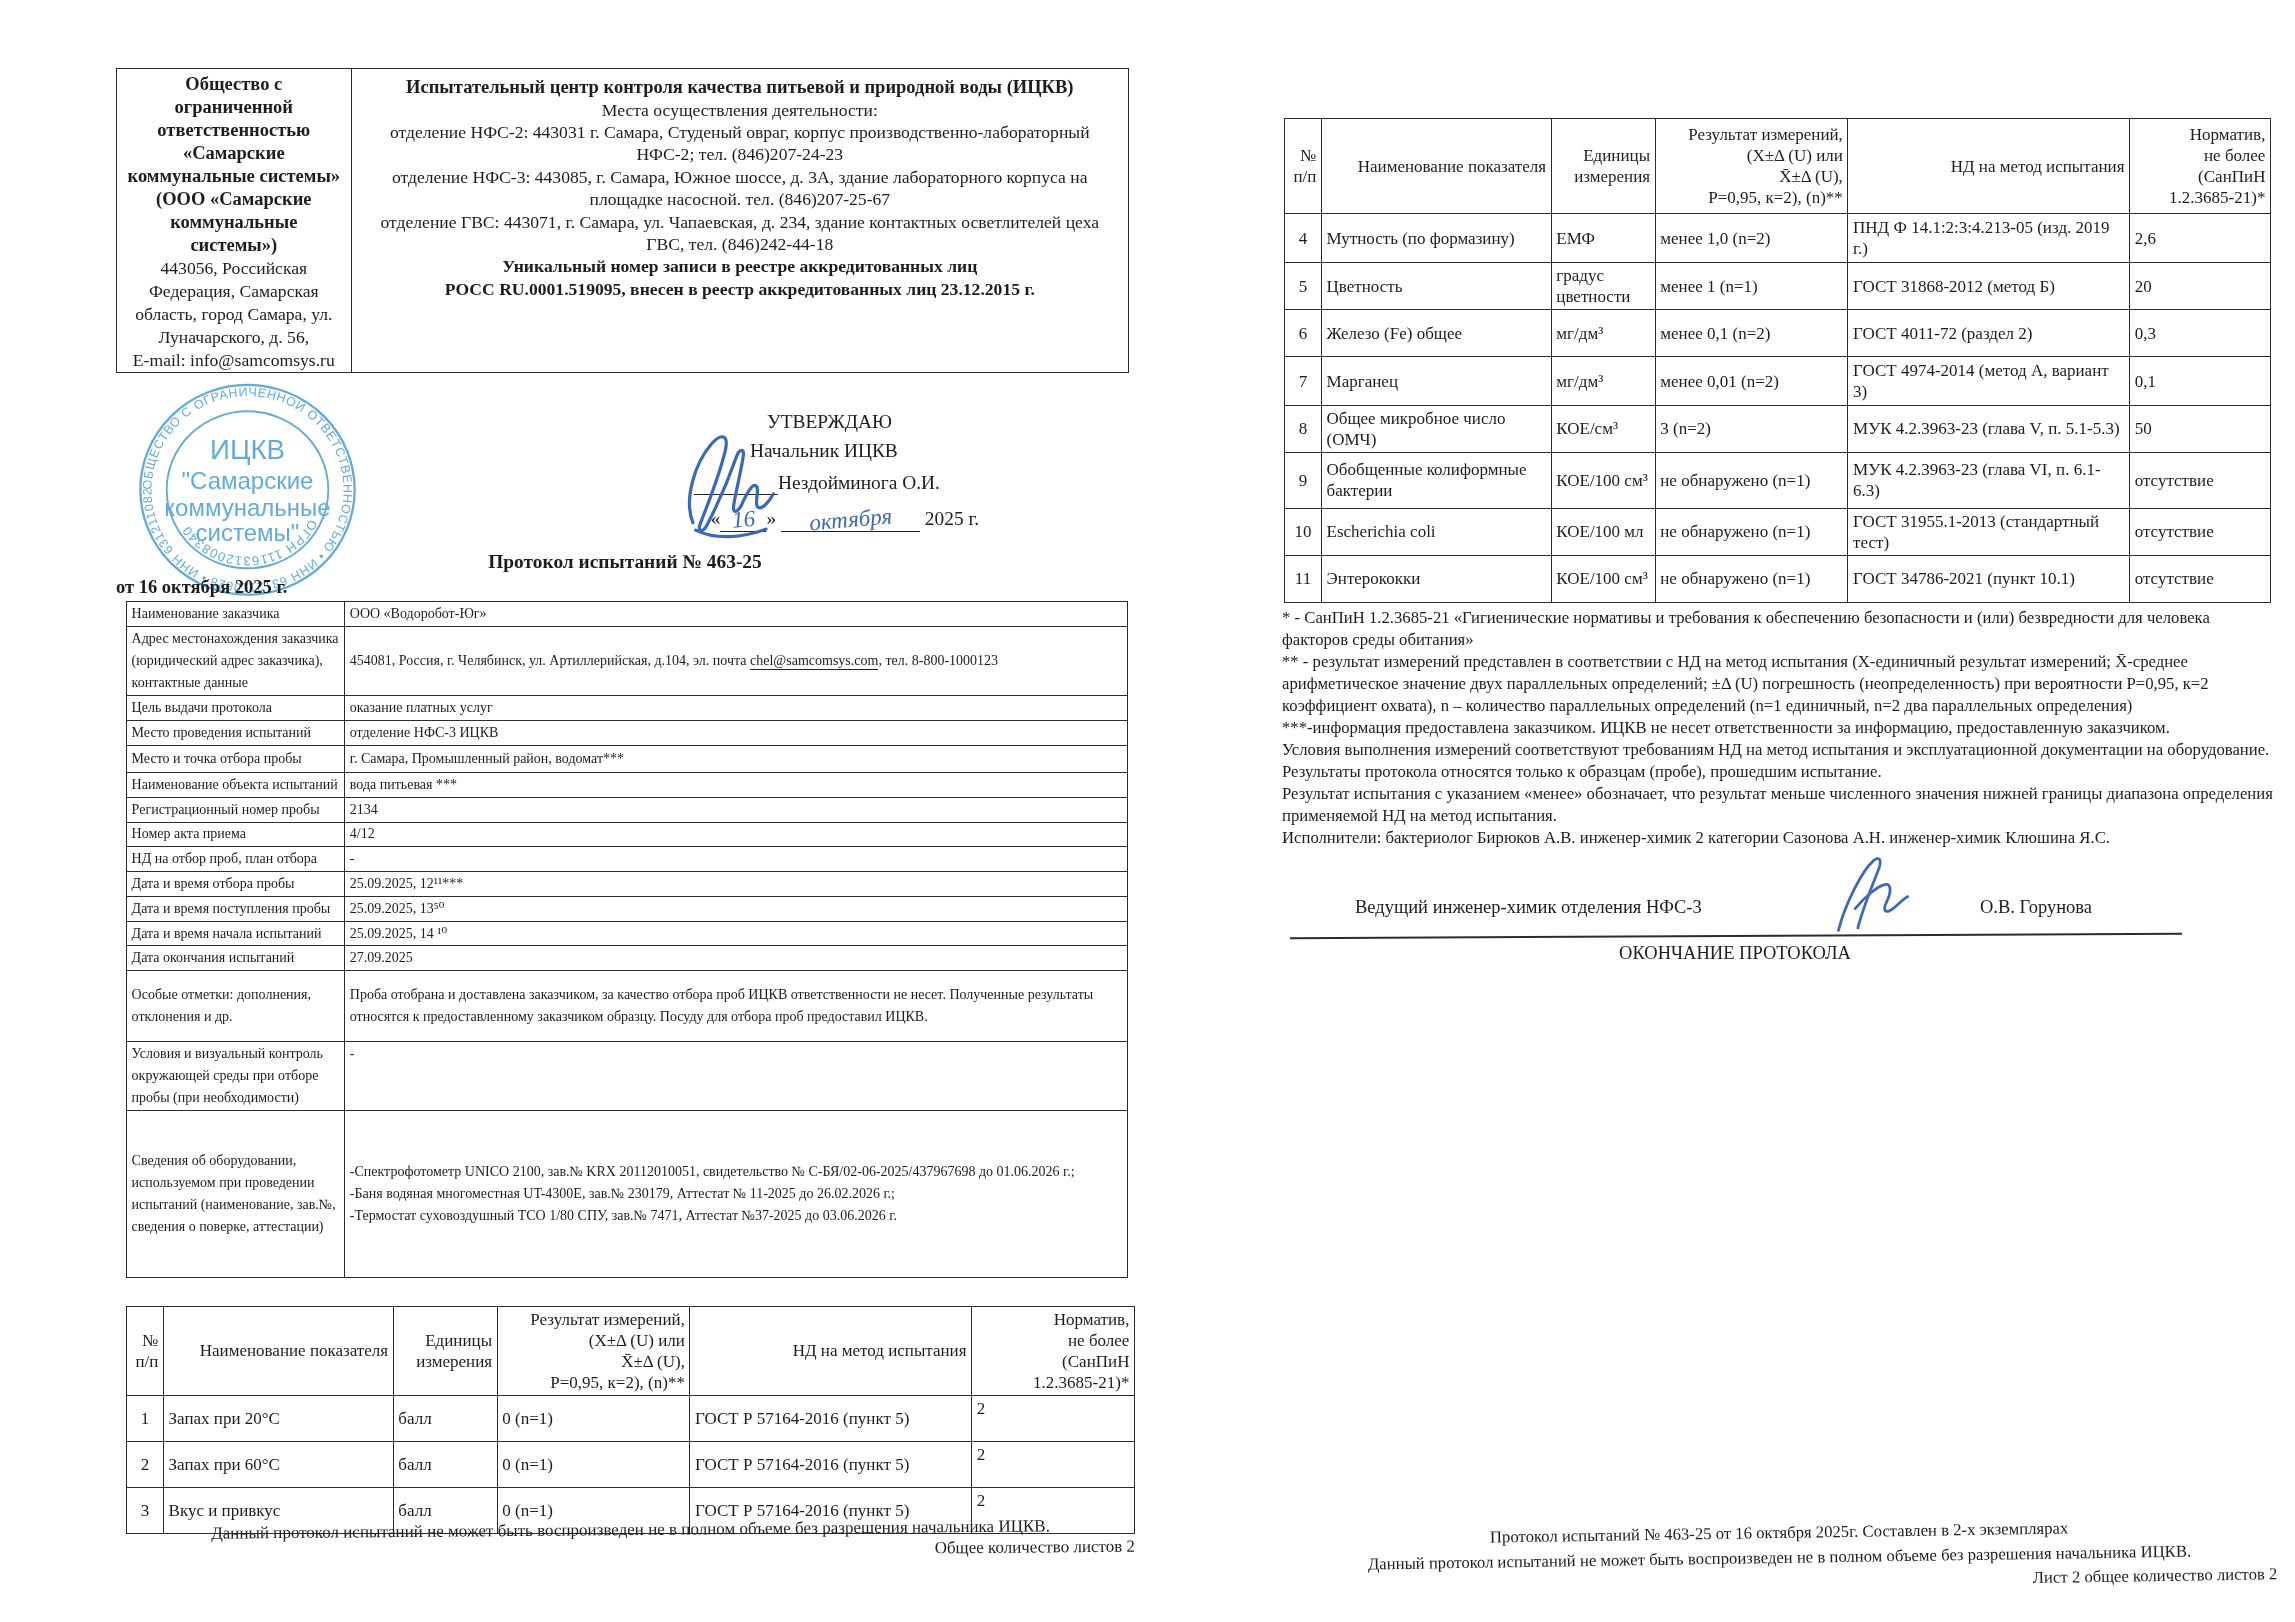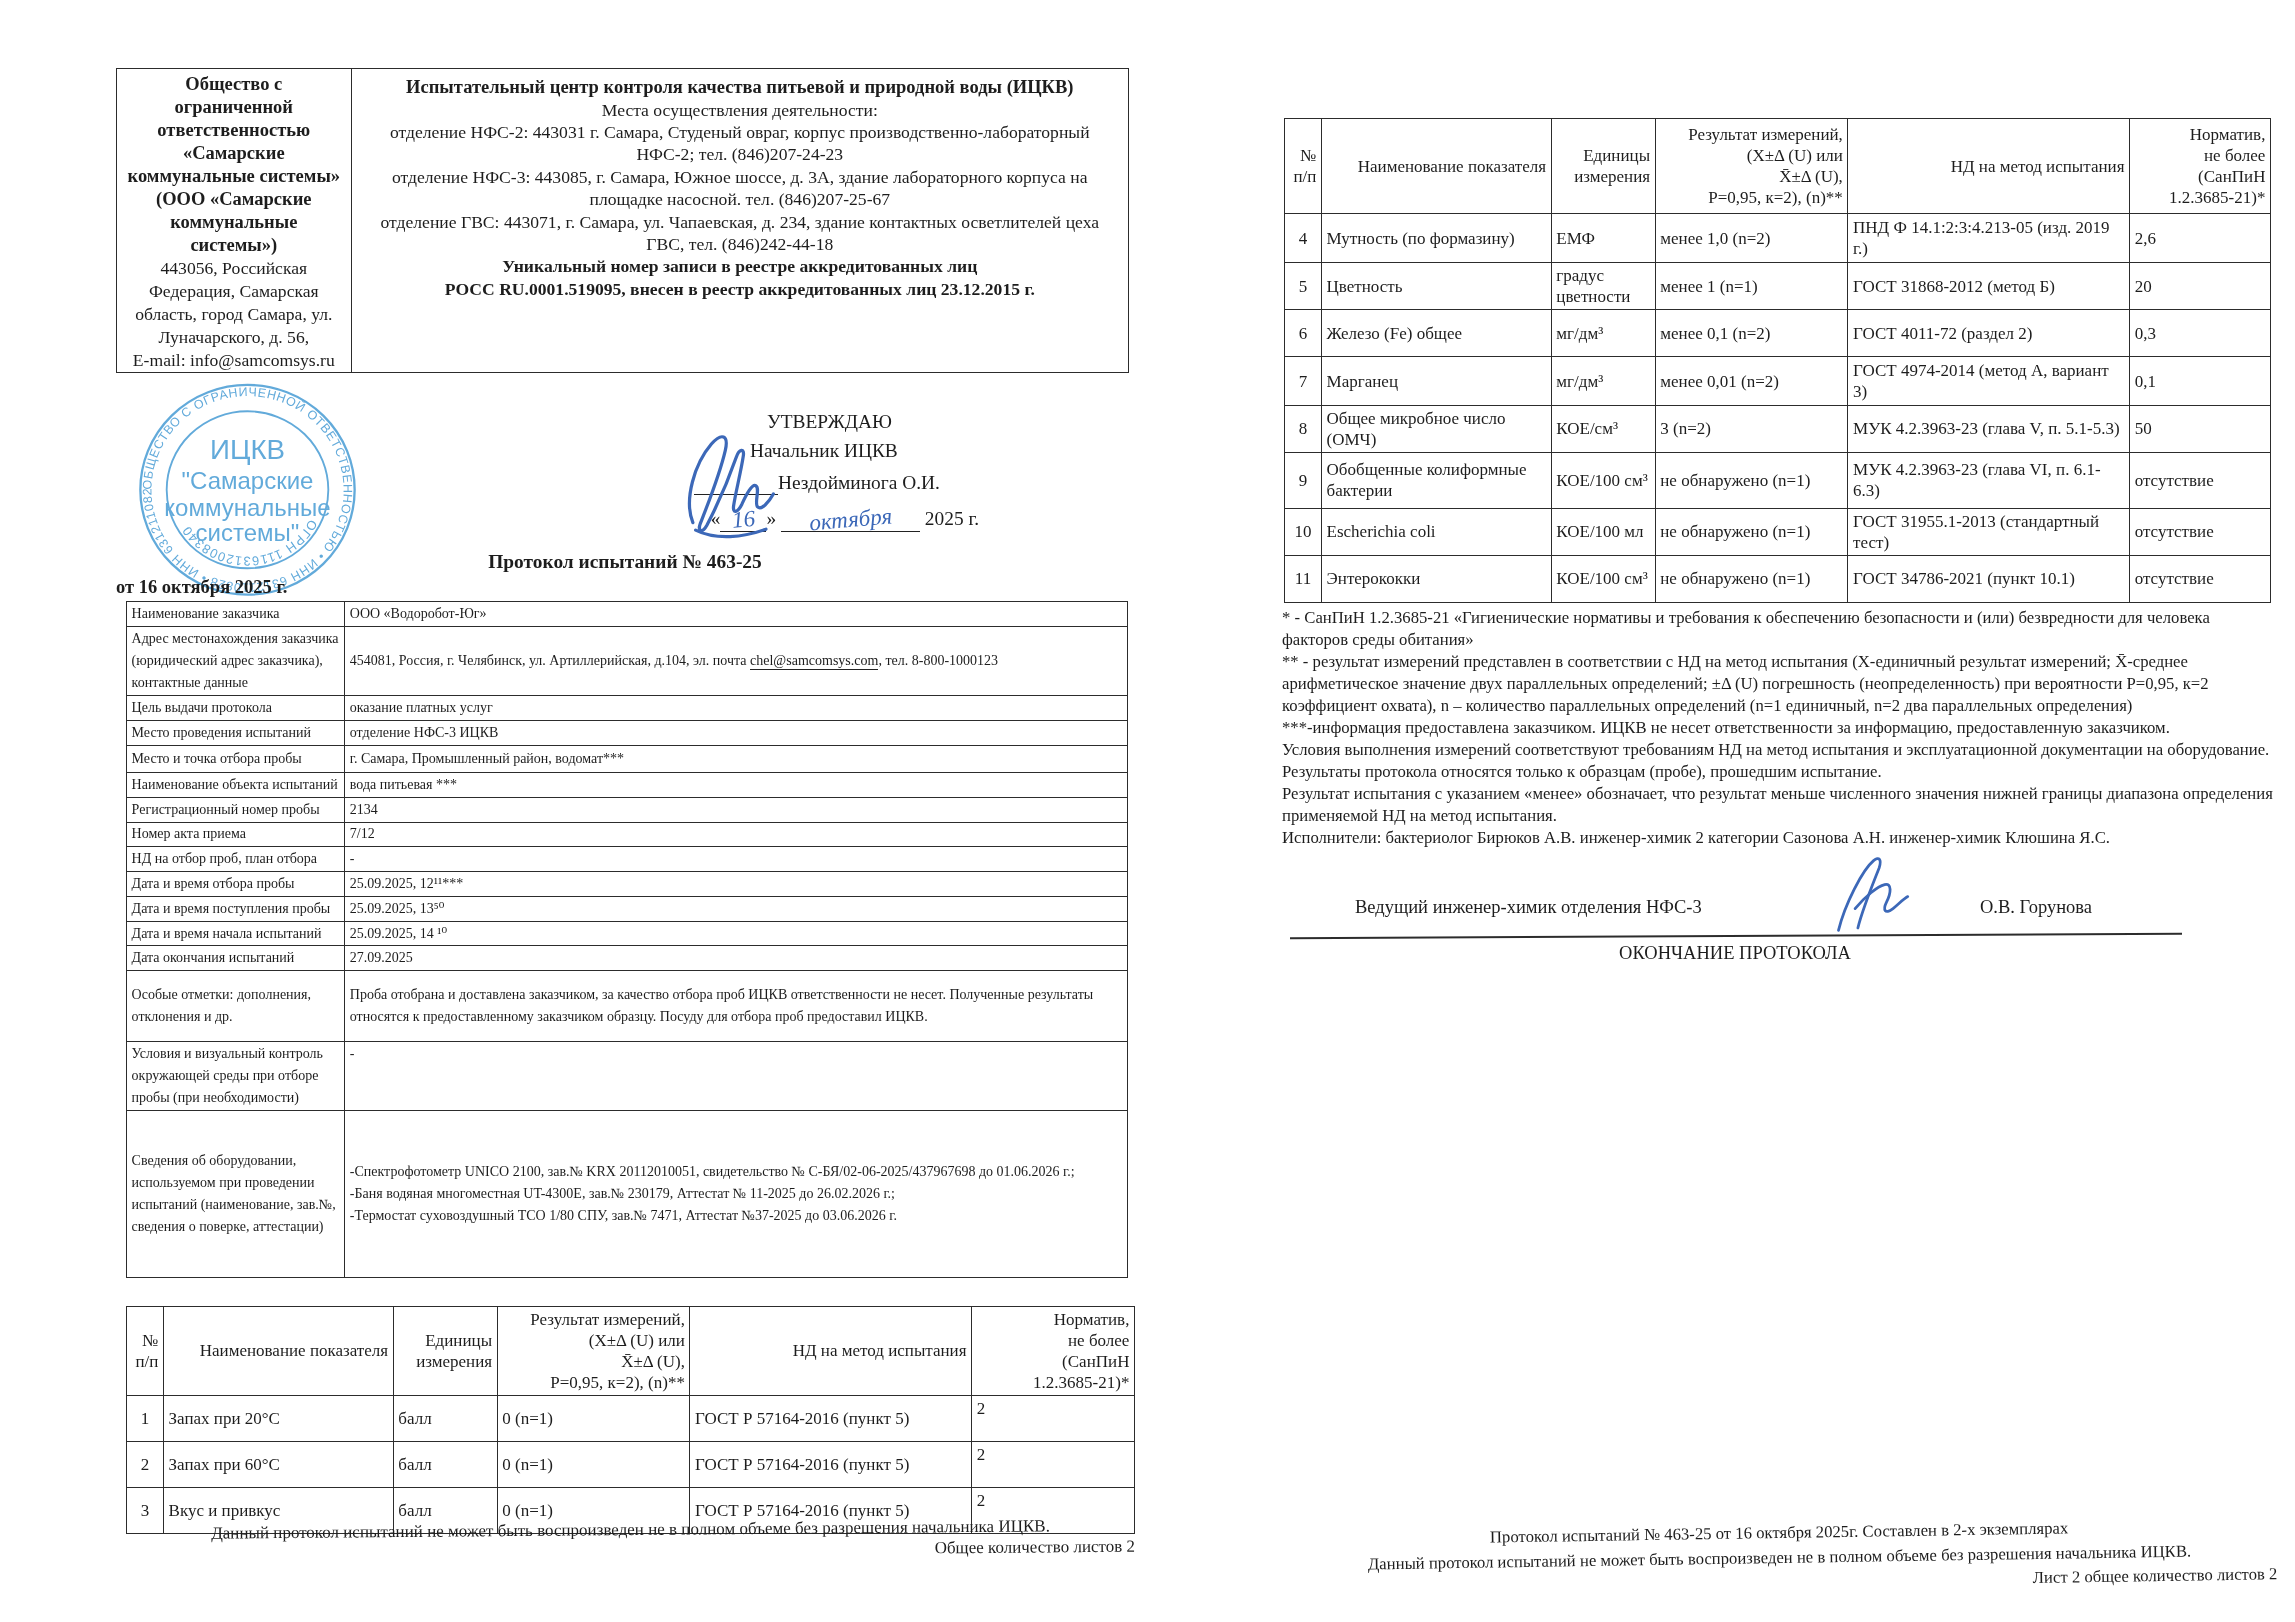--- a/index.html
+++ b/index.html
@@ -193,21 +193,21 @@
   <tr style="height:23px">
     <td class="dl">Наименование объекта испытаний</td>
     <td>вода питьевая ***</td>
   </tr>
   <tr style="height:25px">
     <td class="dl">Регистрационный номер пробы</td>
     <td>2134</td>
   </tr>
   <tr style="height:23px">
     <td class="dl">Номер акта приема</td>
-    <td>7/12</td>
+    <td>4/12</td>
   </tr>
   <tr style="height:24.5px">
     <td class="dl">НД на отбор проб, план отбора</td>
     <td>-</td>
   </tr>
   <tr style="height:24.5px">
     <td class="dl">Дата и время отбора пробы</td>
     <td>25.09.2025, 12¹¹***</td>
   </tr>
   <tr style="height:23px">

